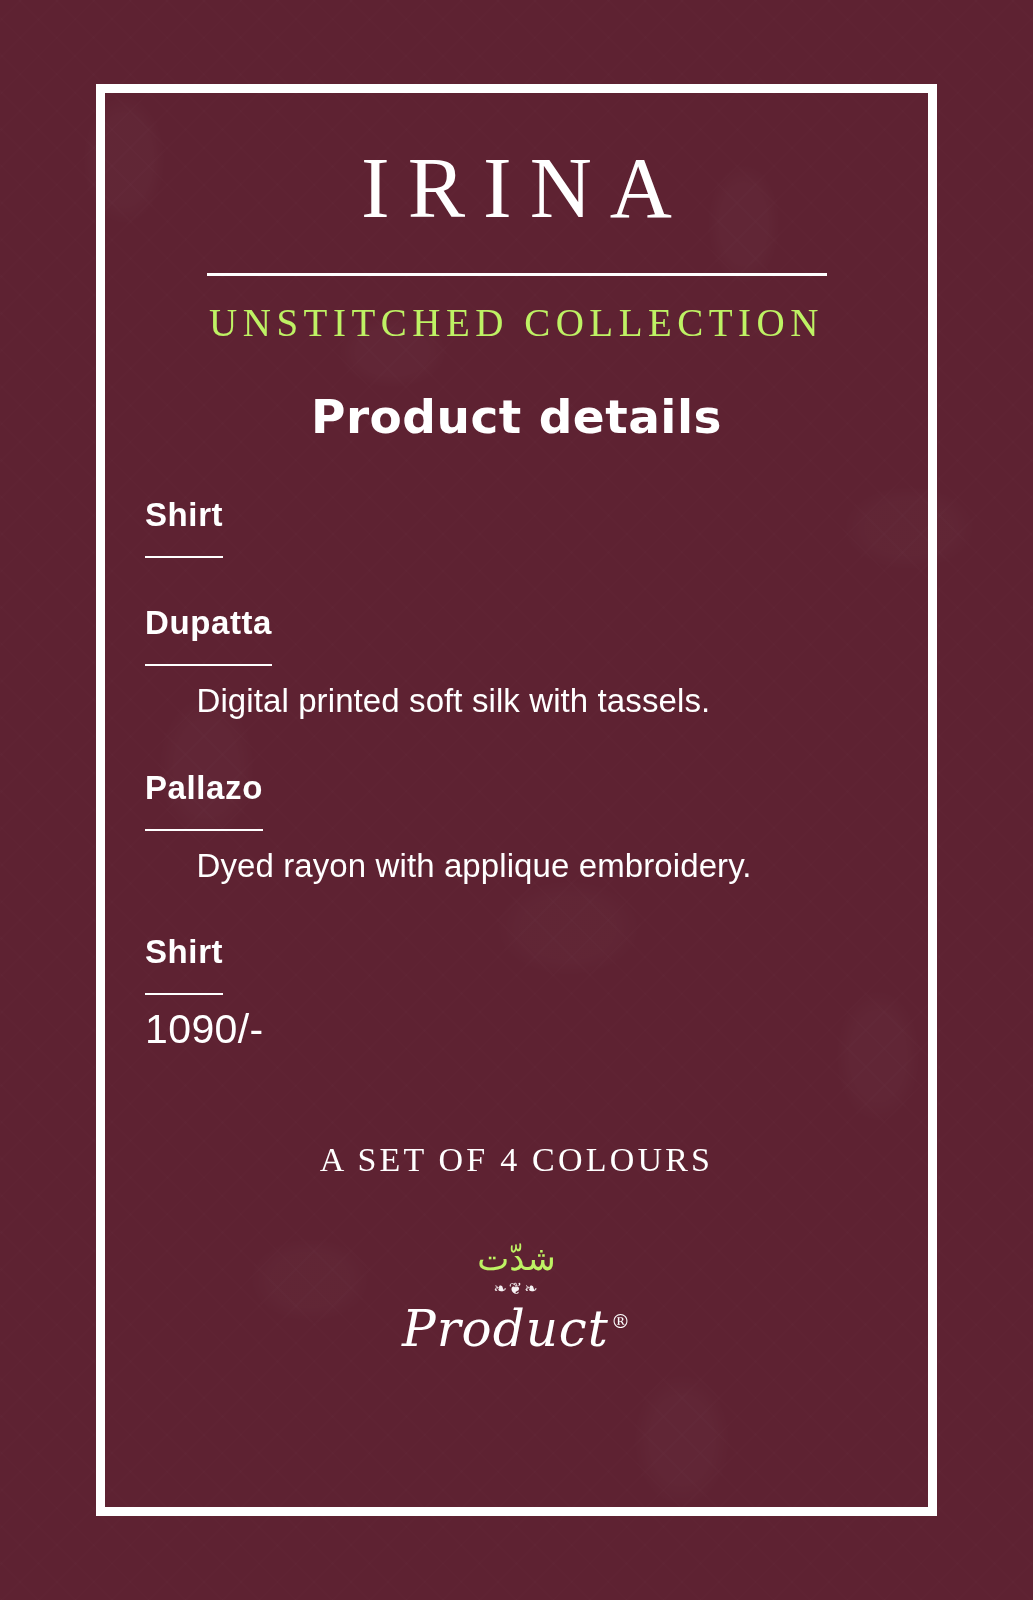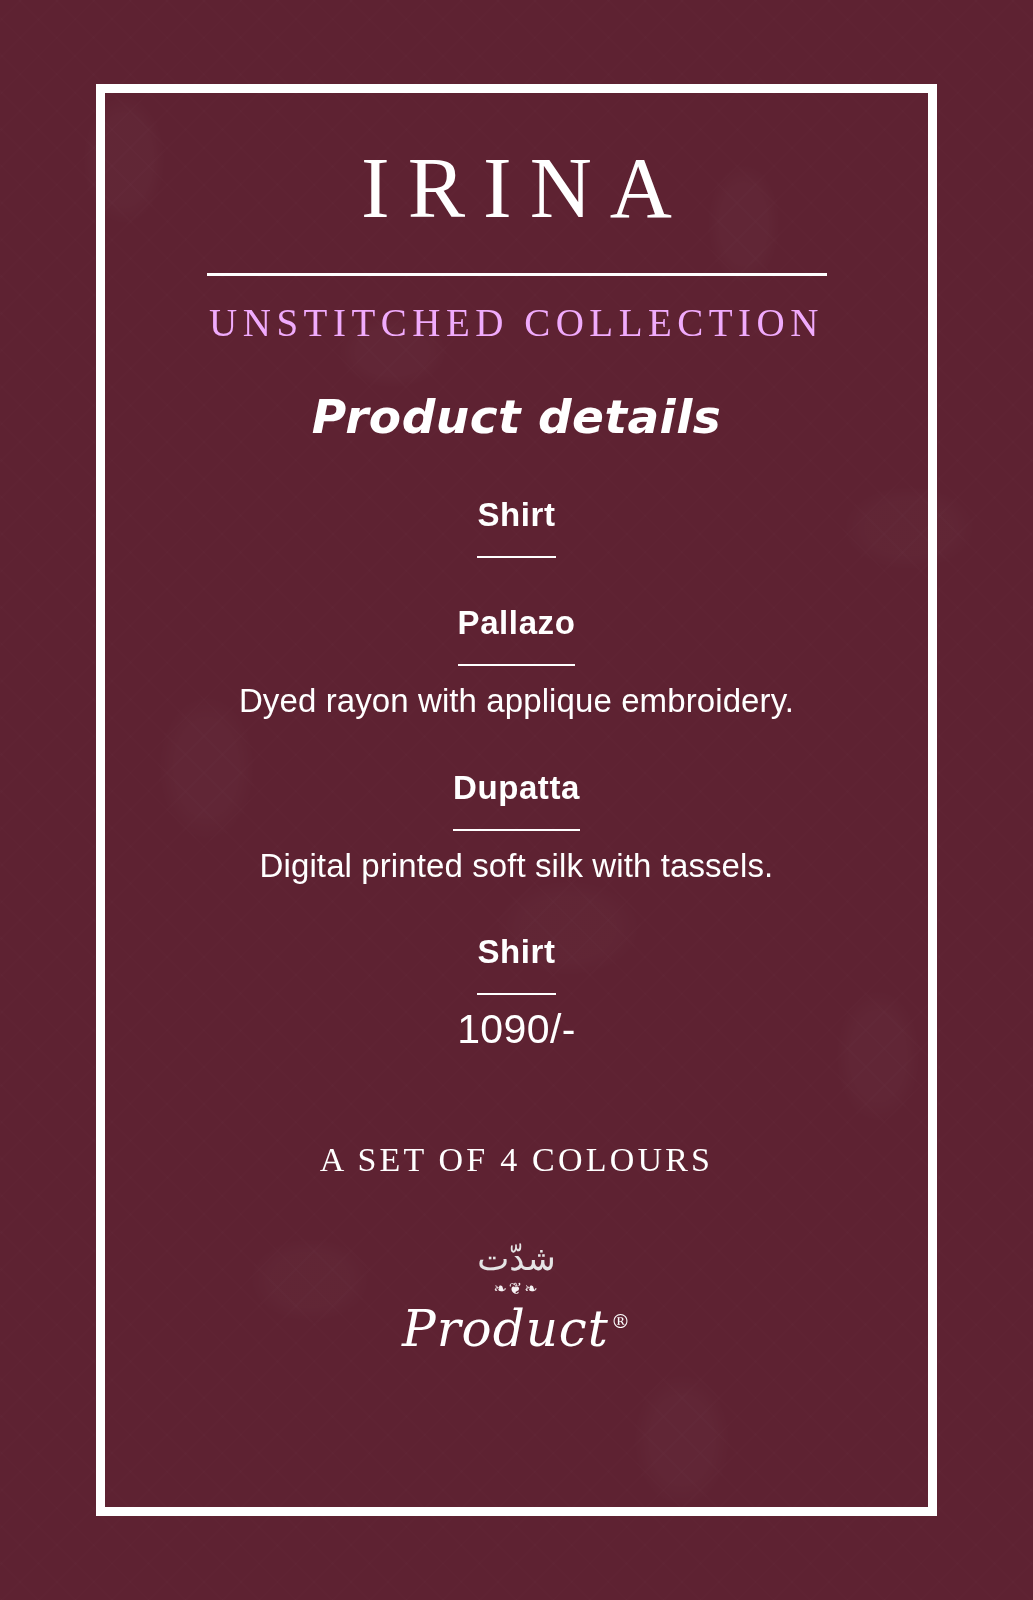--- a/index.html
+++ b/index.html
@@ -54,21 +54,20 @@
     border: 9px solid #ffffff;
     box-sizing: border-box;
   }
 
   .content {
     position: absolute;
     inset: 0;
     display: flex;
     flex-direction: column;
     align-items: center;
-    text-align: center;
     color: #ffffff;
     padding: 0 40px;
     box-sizing: border-box;
   }
 
   
   .brand-title {
     font-family: "Liberation Serif", serif;
     font-size: 86px;
     letter-spacing: 18px;
@@ -84,26 +83,25 @@
     height: 3px;
     background: #ffffff;
     margin-top: 42px;
   }
 
   .subtitle {
     font-family: "Liberation Serif", serif;
     font-size: 39px;
     letter-spacing: 5.5px;
     margin-top: 24px;
-    color: #f0abfc;
+    color: #bef264;
   }
 
   .product-details {
     font-family: "DejaVu Sans", sans-serif;
-    font-style: italic;
     font-weight: 700;
     font-size: 47px;
     margin-top: 44px;
     letter-spacing: 0.5px;
   }
 
   
   .section {
     margin-top: 46px;
     width: 100%;
@@ -146,21 +144,21 @@
   
   .logo {
     margin-top: 62px;
     display: flex;
     flex-direction: column;
     align-items: center;
   }
   .logo-urdu {
     font-size: 34px;
     line-height: 1;
-    color: #e5e5e5;
+    color: #bef264;
     letter-spacing: 1px;
   }
   .logo-sprig {
     margin-top: 4px;
     color: #ffffff;
     letter-spacing: 2px;
     font-size: 16px;
     opacity: .95;
   }
   .logo-word {
@@ -192,27 +190,27 @@
 
       <div class="subtitle">UNSTITCHED COLLECTION</div>
 
       <div class="product-details">Product details</div>
 
       <div class="section first">
         <div class="section-title">Shirt</div>
       </div>
 
       <div class="section">
+        <div class="section-title">Dupatta</div>
+        <div class="section-body">Digital printed soft silk with tassels.</div>
+      </div>
+
+      <div class="section">
         <div class="section-title">Pallazo</div>
         <div class="section-body">Dyed rayon with applique embroidery.</div>
-      </div>
-
-      <div class="section">
-        <div class="section-title">Dupatta</div>
-        <div class="section-body">Digital printed soft silk with tassels.</div>
       </div>
 
       <div class="section">
         <div class="section-title">Shirt</div>
         <div class="rate-value">1090/-</div>
       </div>
 
       <div class="set-line">A SET OF 4 COLOURS</div>
 
       <div class="logo">

